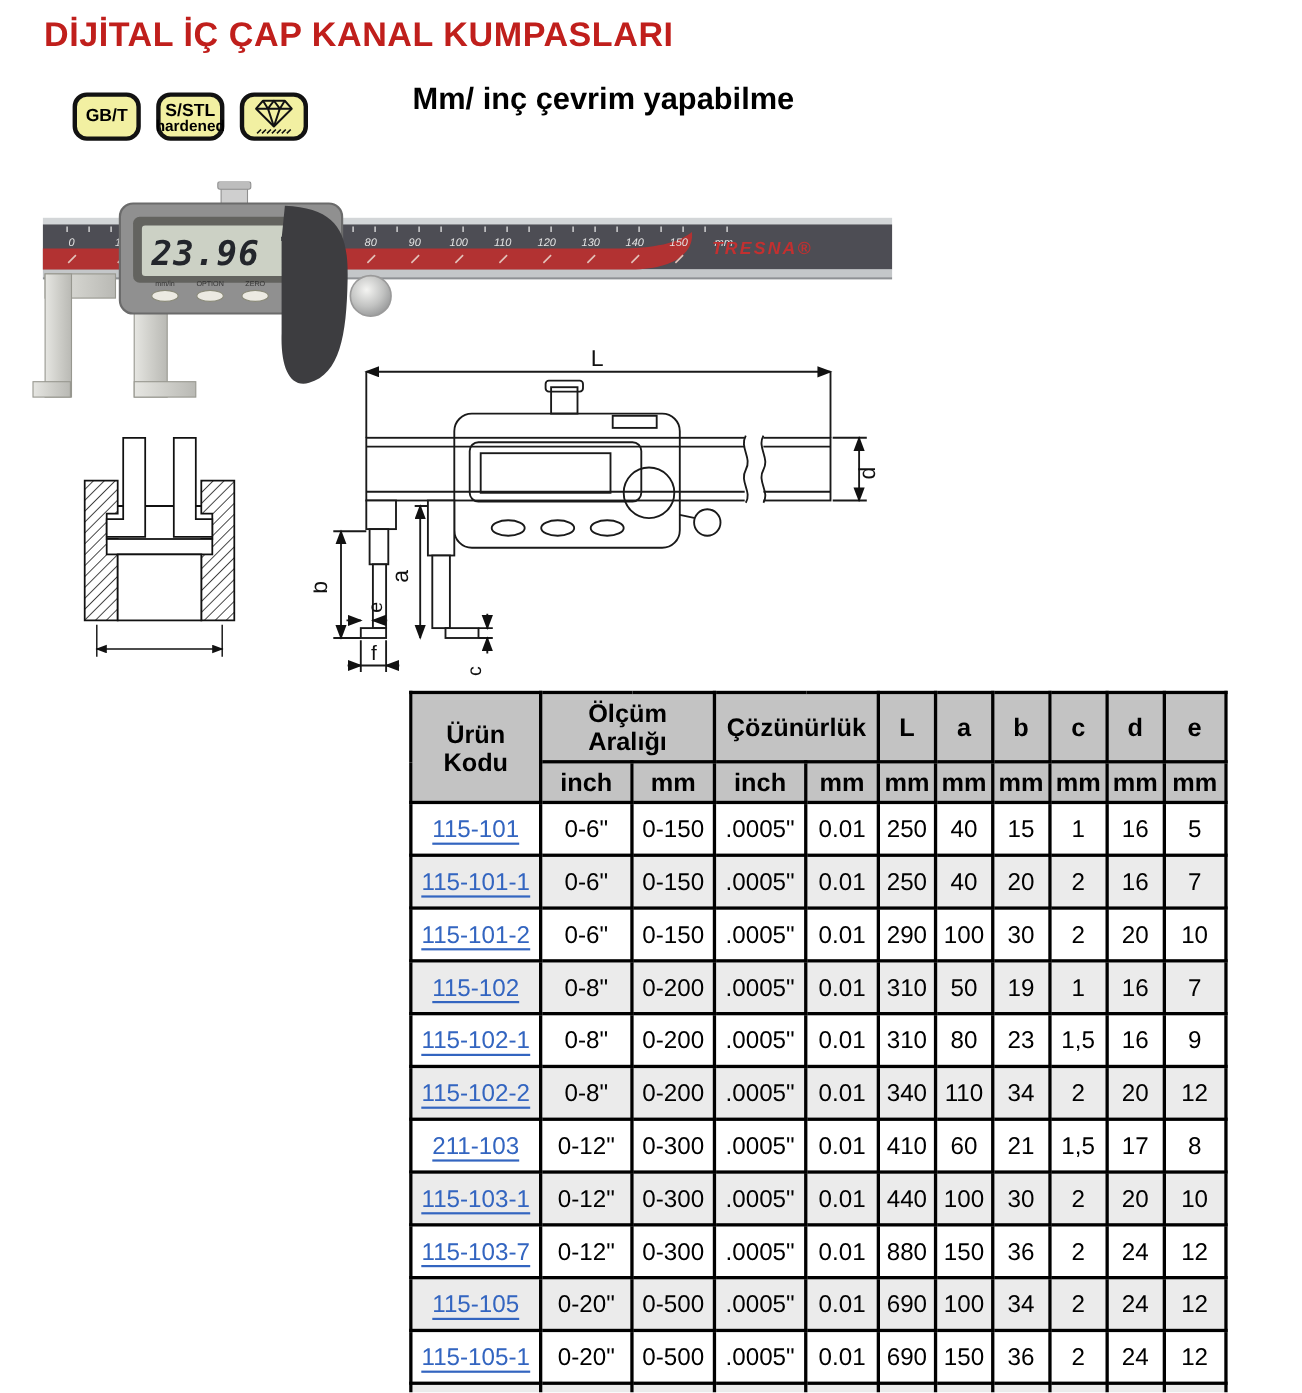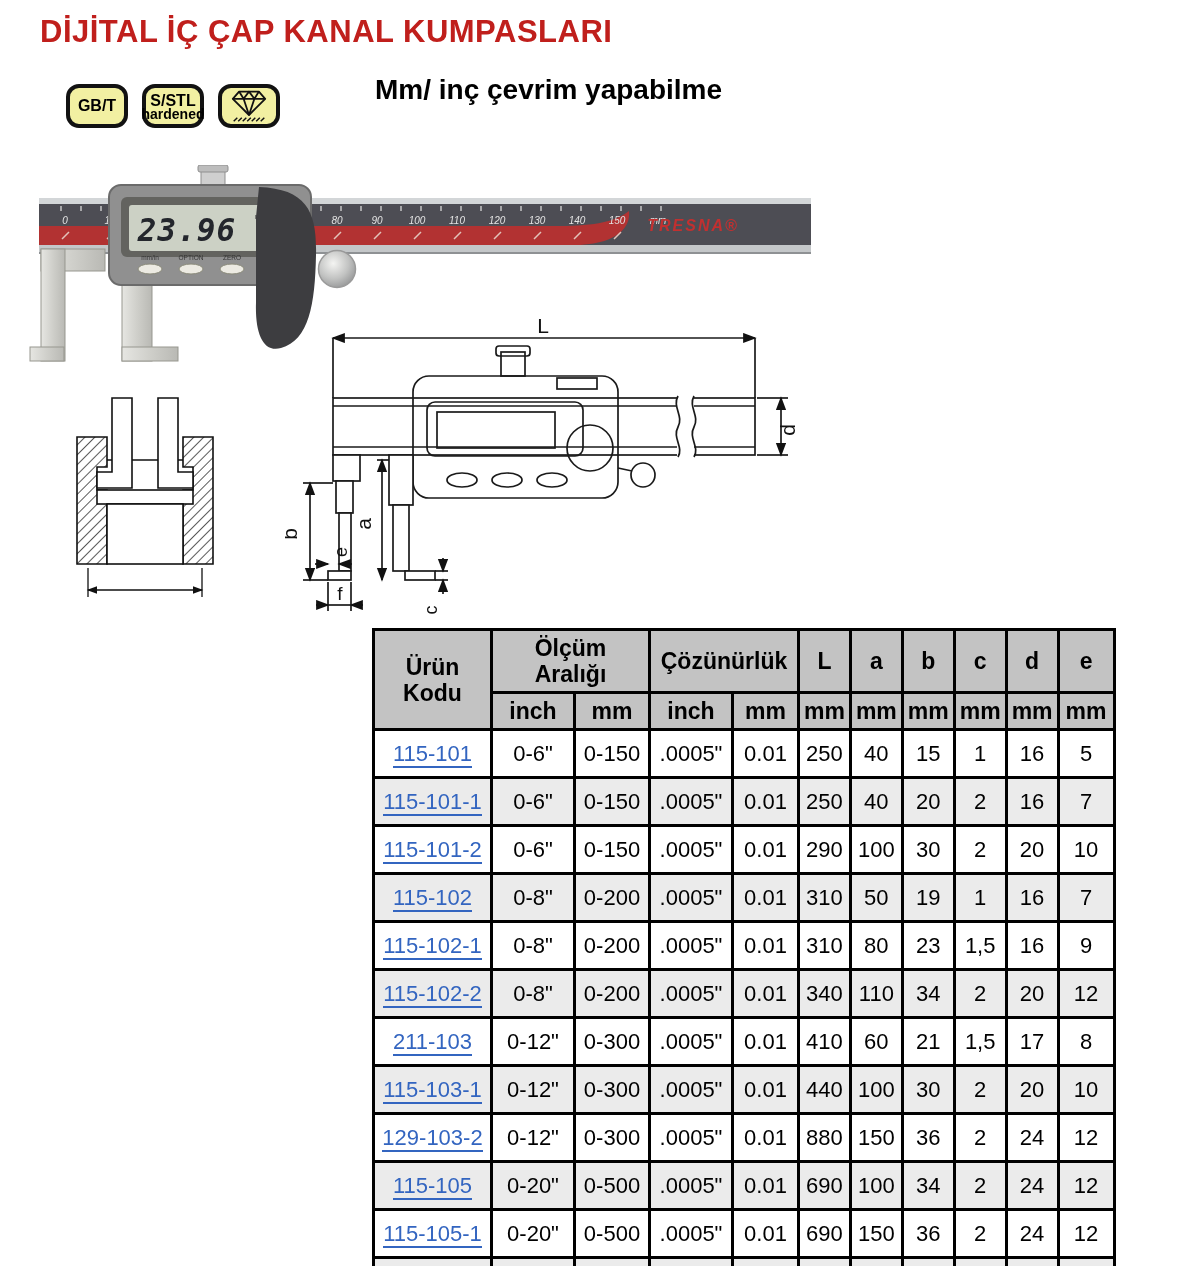--- a/index.html
+++ b/index.html
@@ -414,21 +414,21 @@
             <td>.0005"</td>
             <td>0.01</td>
             <td>440</td>
             <td>100</td>
             <td>30</td>
             <td>2</td>
             <td>20</td>
             <td>10</td>
           </tr>
           <tr>
-            <td class="code-cell"><a href="#" class="code-link">129-103-2</a></td>
+            <td class="code-cell"><a href="#" class="code-link">115-103-7</a></td>
             <td>0-12"</td>
             <td>0-300</td>
             <td>.0005"</td>
             <td>0.01</td>
             <td>880</td>
             <td>150</td>
             <td>36</td>
             <td>2</td>
             <td>24</td>
             <td>12</td>

